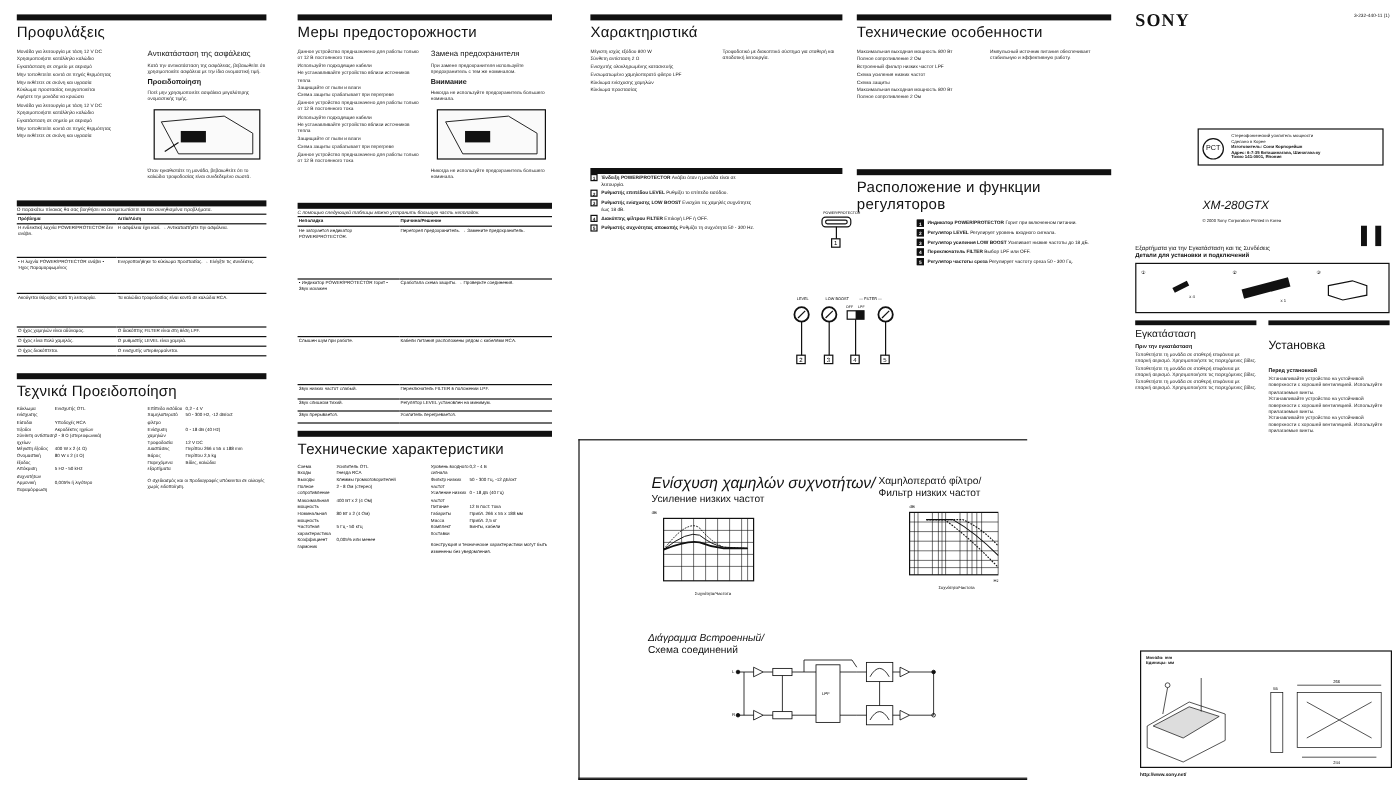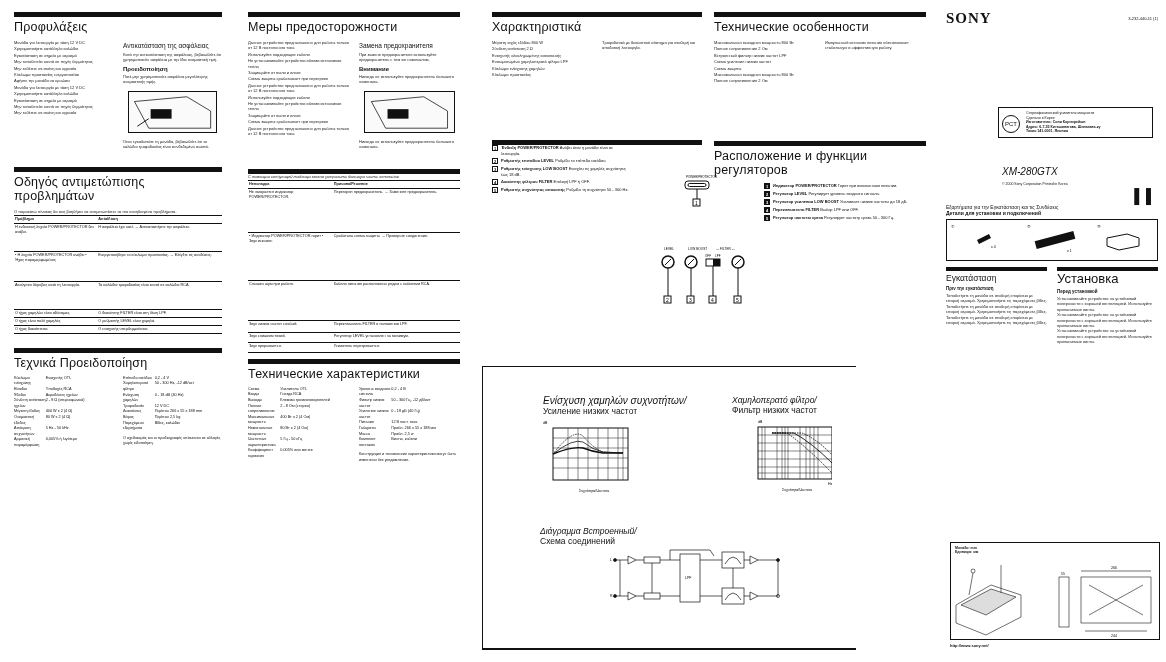--- a/index.html
+++ b/index.html
@@ -63,21 +63,20 @@
               <path d="M5 10 L60 5 L85 20 L85 38 L20 38 Z" fill="none" stroke="#111" stroke-width="0.8"></path>
               <rect x="22" y="18" width="22" height="10" fill="#111"></rect>
               <line x1="8" y1="36" x2="20" y2="28" stroke="#111"></line>
             </svg>
         </div>
         <div class="txt">Όταν εγκαθιστάτε τη μονάδα, βεβαιωθείτε ότι το καλώδιο τροφοδοσίας είναι συνδεδεμένο σωστά.</div>
       </div>
     </div>
 
     <div class="bar" style="margin-top:18px"></div>
-    <div class="h1">Οδηγός αντιμετώπισης προβλημάτων</div>
     <div class="txt">Ο παρακάτω πίνακας θα σας βοηθήσει να αντιμετωπίσετε τα πιο συνηθισμένα προβλήματα.</div>
     <table class="t">
       <tbody>
           <tr>
             <th style="width:40%">Πρόβλημα</th>
             <th>Αιτία/Λύση</th>
           </tr>
       <tr style="height:28px">
             <td>Η ενδεικτική λυχνία POWER/PROTECTOR δεν ανάβει.</td>
             <td>Η ασφάλεια έχει καεί. → Αντικαταστήστε την ασφάλεια.</td>
@@ -428,21 +427,21 @@
           <span><b>Регулятор частоты среза</b> <span>Регулирует частоту среза 50 - 300 Гц.</span></span>
         </div>
     </div>
   </div>
 
   <div class="framebox" style="left:482px;top:366px;width:374px;height:284px;border-right:none;border-top:none"></div>
   <div style="position:absolute;left:482px;top:366px;width:374px;height:1px;background:#111"></div>
   <div style="position:absolute;left:482px;top:648px;width:374px;height:1px;background:#111"></div>
 
   <div style="position:absolute;left:543px;top:395px">
-    <div style="font-size:10px;font-style:italic">Ενίσχυση χαμηλών συχνοτήτων/</div>
+    <div style="font-size:13px;font-style:italic">Ενίσχυση χαμηλών συχνοτήτων/</div>
     <div style="font-size:8.5px">Усиление низких частот</div>
     <svg width="90" height="80" viewBox="0 0 90 80" style="margin-top:2px">
       <text x="0" y="6" font-size="3.5">dB</text>
       <g stroke="#111" stroke-width="0.5" fill="none">
         <rect x="10" y="10" width="75" height="52" stroke-width="1"></rect>
         <line x1="10" y1="20" x2="85" y2="20"></line>
           <line x1="10" y1="30" x2="85" y2="30"></line>
           <line x1="10" y1="40" x2="85" y2="40"></line>
           <line x1="10" y1="50" x2="85" y2="50"></line>
         <line x1="25" y1="10" x2="25" y2="62"></line>
@@ -454,21 +453,21 @@
           <line x1="80" y1="10" x2="80" y2="62"></line>
         <path d="M10 36 Q30 10 40 18 Q50 30 60 34 L80 35" stroke-width="0.8" stroke-dasharray="1.5 1"></path>
         <path d="M10 36 Q30 20 40 24 Q50 32 60 34 L80 35" stroke-width="0.8"></path>
         <path d="M10 36 Q30 28 40 30 Q50 34 60 35 L80 35" stroke-width="1.4"></path>
       </g>
       <text x="36" y="74" font-size="3.5">Συχνότητα/Частота</text>
     </svg>
   </div>
 
   <div style="position:absolute;left:732px;top:395px">
-    <div style="font-size:8.5px;font-style:italic">Χαμηλοπερατό φίλτρο/</div>
+    <div style="font-size:8.5px;">Χαμηλοπερατό φίλτρο/</div>
     <div style="font-size:8.5px">Фильтр низких частот</div>
     <svg width="100" height="80" viewBox="0 0 100 80" style="margin-top:2px">
       <text x="26" y="6" font-size="3.5">dB</text>
       <g stroke="#111" stroke-width="0.5" fill="none">
         <rect x="26" y="10" width="74" height="52" stroke-width="1"></rect>
         <line x1="26" y1="18" x2="100" y2="18"></line>
           <line x1="26" y1="26" x2="100" y2="26"></line>
           <line x1="26" y1="34" x2="100" y2="34"></line>
           <line x1="26" y1="42" x2="100" y2="42"></line>
           <line x1="26" y1="50" x2="100" y2="50"></line>
@@ -535,21 +534,21 @@
           <circle cx="168" cy="48" r="1.5"></circle>
         <line x1="168" y1="12" x2="168" y2="48"></line>
       </g>
       <text x="0" y="13" font-size="3.5">L</text>
       <text x="0" y="49" font-size="3.5">R</text>
       <text x="75" y="31" font-size="3.5">LPF</text>
     </svg>
   </div>
 
   <div class="col" style="left:946px;width:212px;top:0">
-    <div style="display:flex;justify-content:space-between;align-items:center;margin-top:10px">
+    <div style="display:flex;justify-content:space-between;align-items:flex-start;margin-top:10px">
       <span class="sony">SONY</span>
       <span style="font-size:4px">3-232-440-11 (1)</span>
     </div>
     <div style="margin-left:52px;margin-top:80px;border:1px solid #111;width:155px;padding:3px;display:flex;gap:6px">
       <div style="width:18px;height:18px;border:1.5px solid #111;border-radius:50%;margin-top:4px;font-size:6px;text-align:center;line-height:16px">PCT</div>
       <div style="font-size:3.6px;line-height:4.6px">
         <div>Стереофонический усилитель мощности</div>
         <div>Сделано в Корее</div>
         <div style="font-weight:bold">Изготовитель: Сони Корпорейшн</div>
         <div style="font-weight:bold">Адрес: 6-7-35 Киташинагава, Шинагава-ку</div>
@@ -577,21 +576,21 @@
       <div>
         <div style="height:4px;background:#111"></div>
         <div style="font-size:8.5px;margin:2px 0">Εγκατάσταση</div>
         <div class="h3" style="font-size:4.5px">Πριν την εγκατάσταση</div>
         <div class="txt">Τοποθετήστε τη μονάδα σε σταθερή επιφάνεια με επαρκή αερισμό. Χρησιμοποιήστε τις παρεχόμενες βίδες.</div>
         <div class="txt">Τοποθετήστε τη μονάδα σε σταθερή επιφάνεια με επαρκή αερισμό. Χρησιμοποιήστε τις παρεχόμενες βίδες.</div>
         <div class="txt">Τοποθετήστε τη μονάδα σε σταθερή επιφάνεια με επαρκή αερισμό. Χρησιμοποιήστε τις παρεχόμενες βίδες.</div>
       </div>
       <div>
         <div style="height:4px;background:#111"></div>
-        <div style="font-size:13px;margin:0 0">Установка</div>
+        <div style="font-size:10px;margin:12px 0">Установка</div>
         <div class="h3" style="font-size:4.5px">Перед установкой</div>
         <div class="txt">Устанавливайте устройство на устойчивой поверхности с хорошей вентиляцией. Используйте прилагаемые винты.</div>
         <div class="txt">Устанавливайте устройство на устойчивой поверхности с хорошей вентиляцией. Используйте прилагаемые винты.</div>
         <div class="txt">Устанавливайте устройство на устойчивой поверхности с хорошей вентиляцией. Используйте прилагаемые винты.</div>
       </div>
     </div>
   </div>
 
   <div class="framebox" style="left:950px;top:542px;width:210px;height:98px">
     <div style="font-size:3.5px;padding:3px 4px;font-weight:bold">

